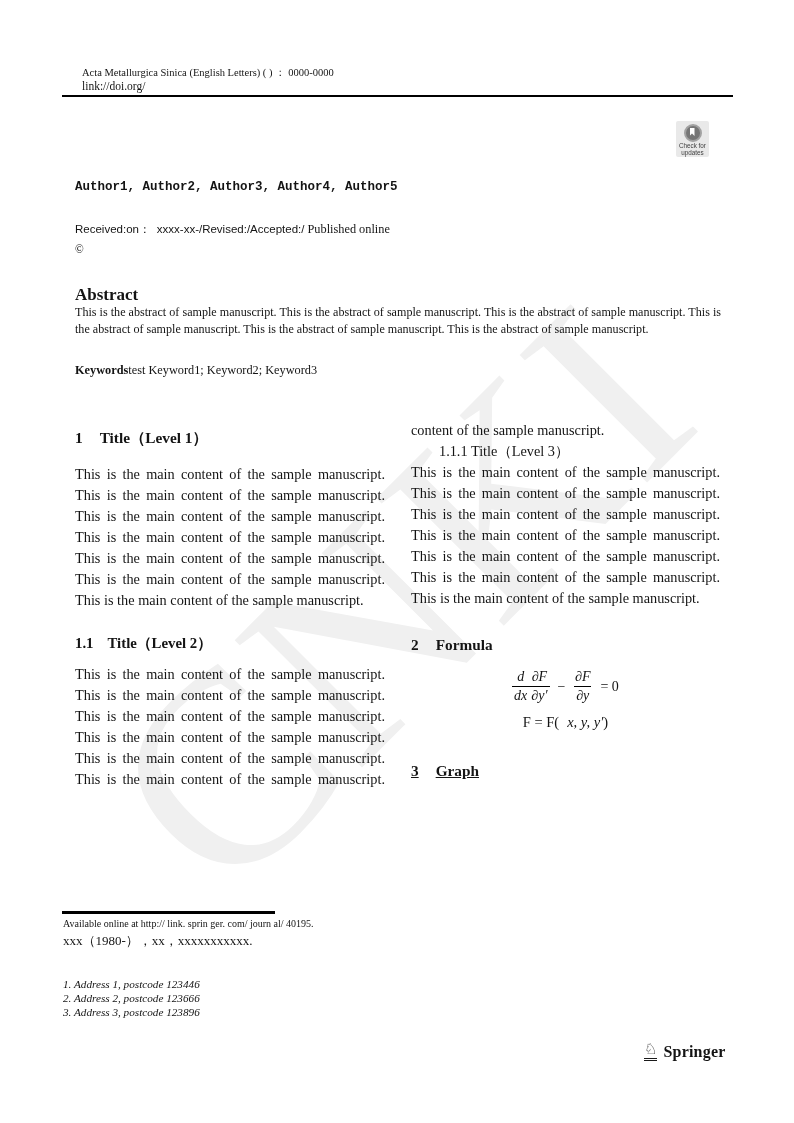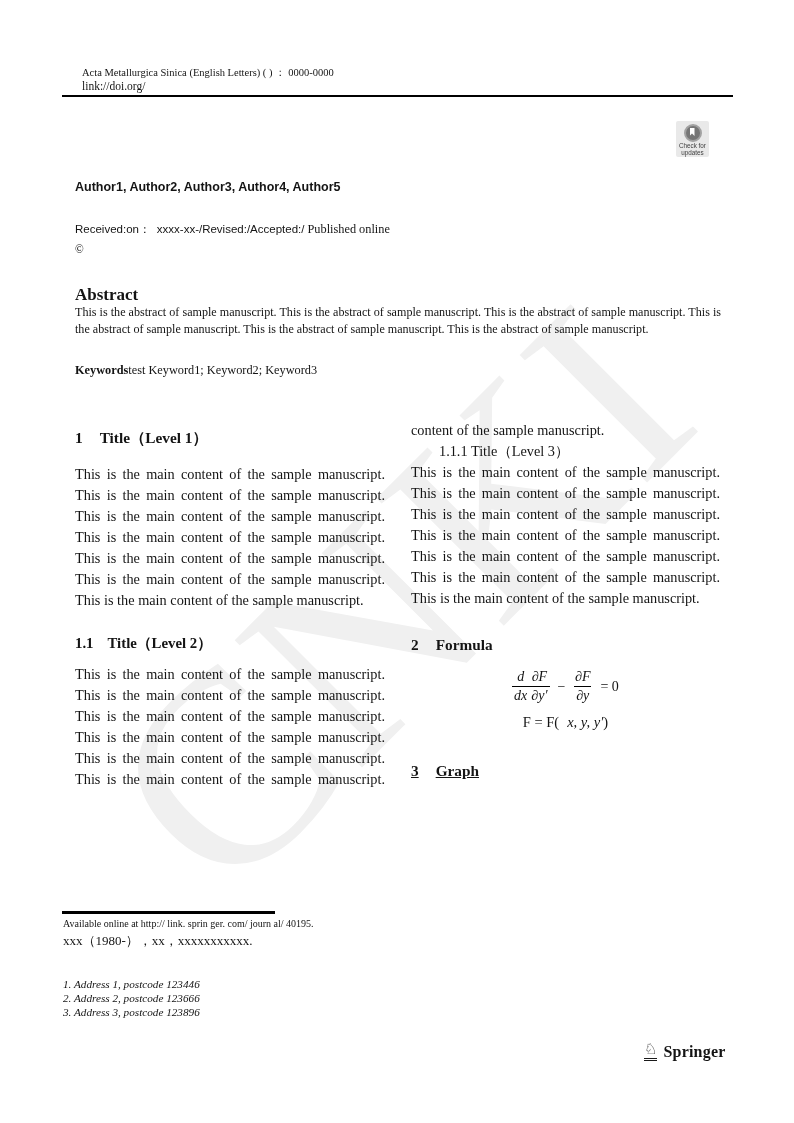--- a/index.html
+++ b/index.html
@@ -30,21 +30,21 @@
   .badge-circle { width:14px; height:14px; margin:3px auto 1px; border-radius:50%;
                   background:#767676; border:2px solid #a2a2a2; position:relative; }
   .badge-circle::after { content:""; position:absolute; left:4px; top:2px; width:5px; height:8px;
                   background:#fff; clip-path:polygon(0 0,100% 0,100% 100%,50% 70%,0 100%); }
   .badge-text { font-family:"Liberation Sans", sans-serif; font-size:6.3px;
                 line-height:6.8px; color:#3d3d3d; }
 
   
   .paper-title { left:75px; top:137px; font-family:"Liberation Sans", sans-serif;
                  font-weight:bold; font-size:19.5px; }
-  .authors { left:75px; top:180px; font-family:Liberation Sans, sans-serif;
+  .authors { left:75px; top:180px; font-family:Liberation Mono, monospace;
              font-weight:bold; font-size:12.5px; }
   .received { left:75px; top:222px; font-size:11.5px; }
   .received .sans { font-family:"Liberation Sans", sans-serif; white-space:pre; }
   .received .serif { font-family:"Liberation Serif", serif; font-size:12.3px; }
   .copyright { left:75px; top:243px; font-size:11.5px; }
 
   
   .abstract-heading { left:75px; top:285px; font-weight:bold; font-size:17px; }
   .abstract-body { left:75px; top:304px; width:646px; font-size:12.1px;
                    line-height:17px; text-align:justify; max-height:46px; overflow:hidden; }

